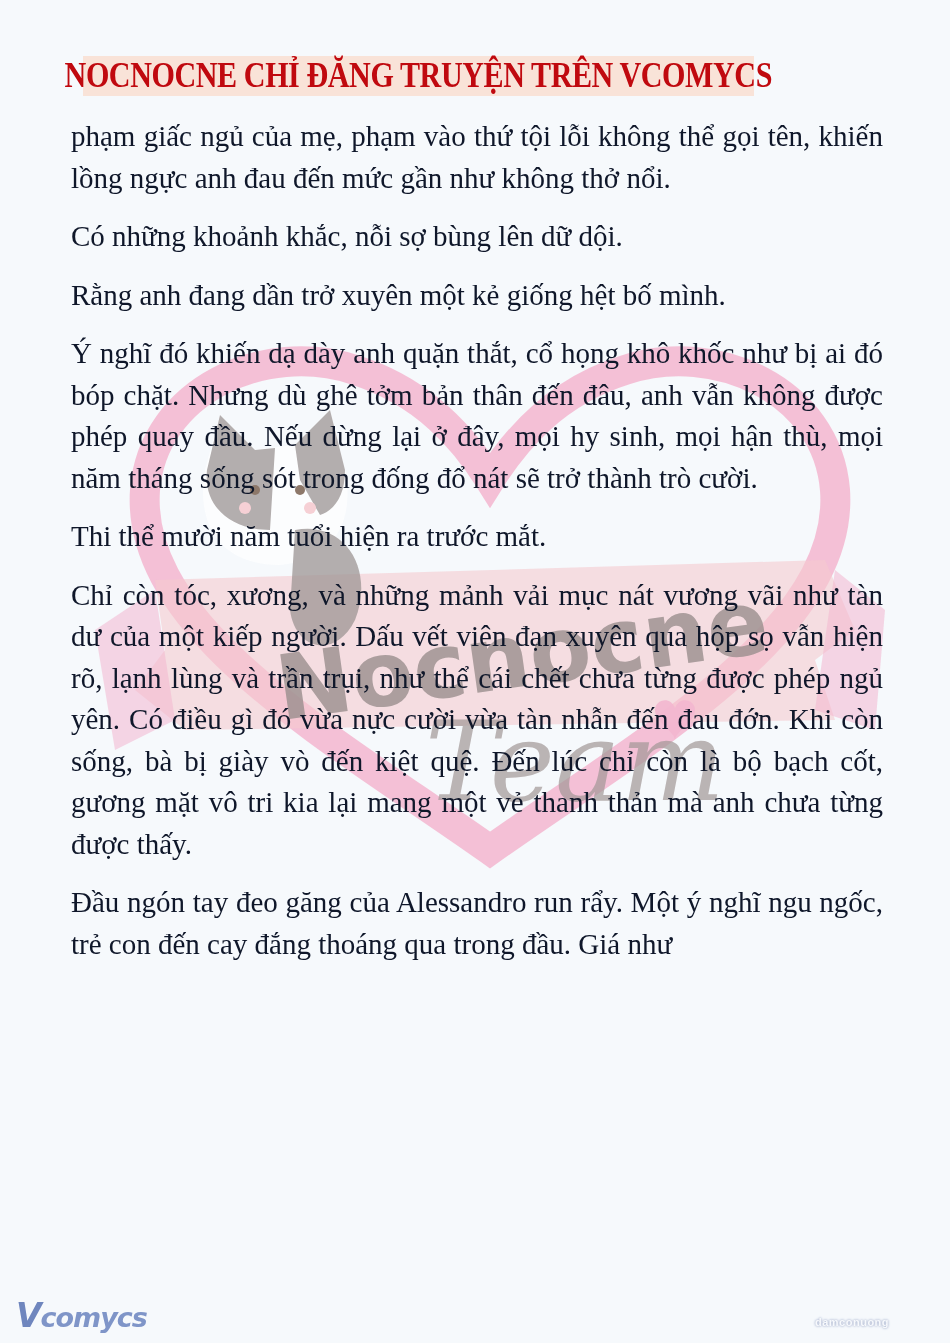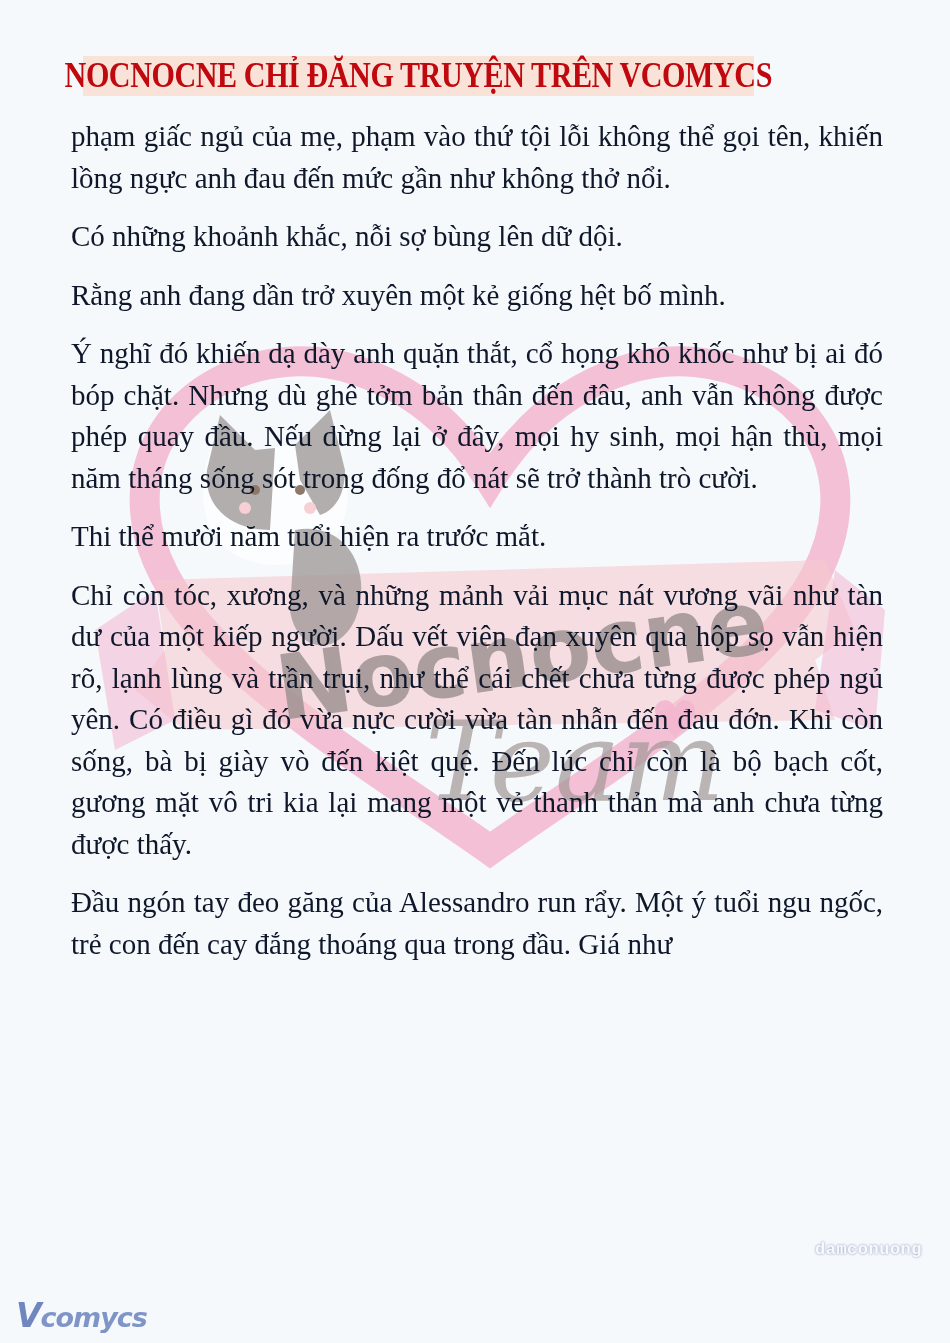--- a/index.html
+++ b/index.html
@@ -28,22 +28,22 @@
   }
   .para { margin: 0 0 17px 0; text-align: justify; }
   .para.short { text-align: left; }
   .footer-logo {
     position: absolute; left: 16px; top: 1296px; z-index: 2;
     font-family: "DejaVu Sans", sans-serif; font-style: italic; font-weight: bold;
     font-size: 27px; color: #7f95c8; letter-spacing: -1px;
   }
   .footer-logo .v { font-size: 33px; color: #6f86be; }
   .footer-tag {
-    position: absolute; left: 815px; top: 1240px; z-index: 2;
-    font-family: Liberation Mono, monospace; font-size: 17px; font-weight: bold;
+    position: absolute; left: 815px; top: 1316px; z-index: 2;
+    font-family: Liberation Sans, sans-serif; font-size: 11px; font-weight: bold;
     color: #f7f9fc; letter-spacing: 0.5px;
     text-shadow: 0 0 2px #aeb8d2, 0 0 3px #aeb8d2;
   }
 </style>
 </head>
 <body>
 
 <div class="page">
 
   <div class="banner">
@@ -74,21 +74,21 @@
     <path d="M560 380 C 560 370, 575 365, 580 378 C 585 365, 600 370, 600 380 C 600 392, 580 402, 580 410 C 580 402, 560 392, 560 380 Z" fill="#f3b6cf" opacity="0.9"></path>
   </svg>
 
   <div class="content">
     <p class="para">phạm giấc ngủ của mẹ, phạm vào thứ tội lỗi không thể gọi tên, khiến lồng ngực anh đau đến mức gần như không thở nổi.</p>
     <p class="para short">Có những khoảnh khắc, nỗi sợ bùng lên dữ dội.</p>
     <p class="para short">Rằng anh đang dần trở xuyên một kẻ giống hệt bố mình.</p>
     <p class="para">Ý nghĩ đó khiến dạ dày anh quặn thắt, cổ họng khô khốc như bị ai đó bóp chặt. Nhưng dù ghê tởm bản thân đến đâu, anh vẫn không được phép quay đầu. Nếu dừng lại ở đây, mọi hy sinh, mọi hận thù, mọi năm tháng sống sót trong đống đổ nát sẽ trở thành trò cười.</p>
     <p class="para short">Thi thể mười năm tuổi hiện ra trước mắt.</p>
     <p class="para">Chỉ còn tóc, xương, và những mảnh vải mục nát vương vãi như tàn dư của một kiếp người. Dấu vết viên đạn xuyên qua hộp sọ vẫn hiện rõ, lạnh lùng và trần trụi, như thể cái chết chưa từng được phép ngủ yên. Có điều gì đó vừa nực cười vừa tàn nhẫn đến đau đớn. Khi còn sống, bà bị giày vò đến kiệt quệ. Đến lúc chỉ còn là bộ bạch cốt, gương mặt vô tri kia lại mang một vẻ thanh thản mà anh chưa từng được thấy.</p>
-    <p class="para">Đầu ngón tay đeo găng của Alessandro run rẩy. Một ý tuổi ngu ngốc, trẻ con đến cay đắng thoáng qua trong đầu. Giá như</p>
+    <p class="para">Đầu ngón tay đeo găng của Alessandro run rẩy. Một ý nghĩ ngu ngốc, trẻ con đến cay đắng thoáng qua trong đầu. Giá như</p>
   </div>
 
   <div class="footer-logo">
     <span class="v">V</span><span>comycs</span>
   </div>
 
   <div class="footer-tag">damconuong</div>
 
 </div>
 

